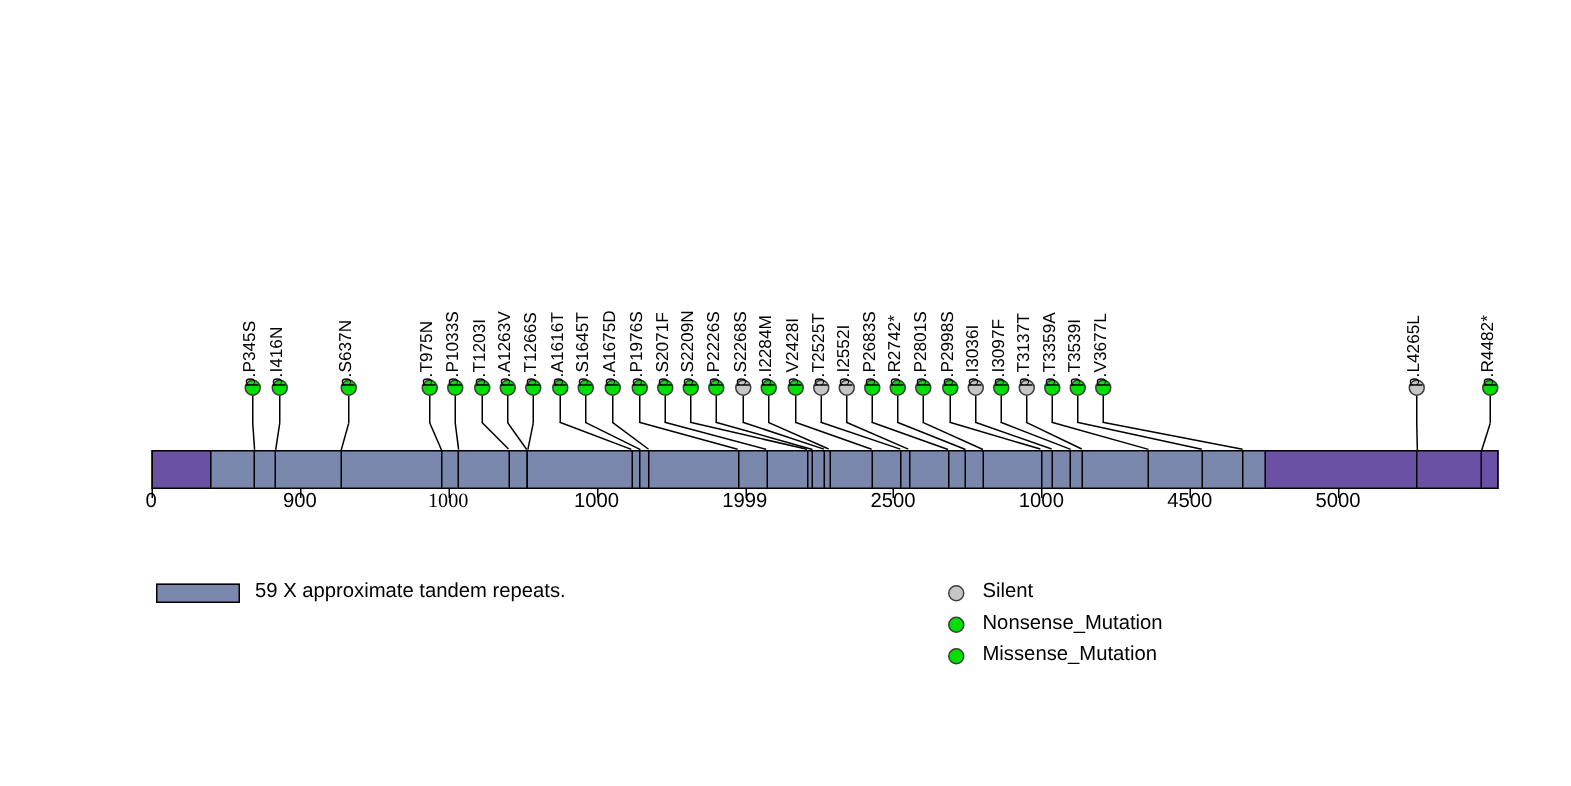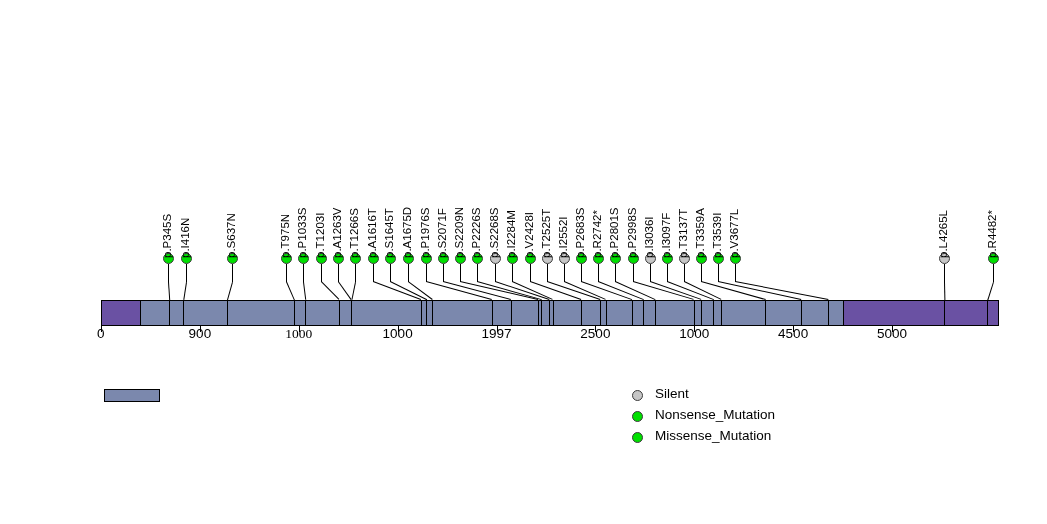--- a/index.html
+++ b/index.html
@@ -319,29 +319,30 @@
     </div>
     <div class="axis-tick" style="left: 101px; top: 326px; height: 6px;"></div>
     <div class="axis-label" style="left: 101px; top: 326px; transform: translateX(-4px);">0</div>
     <div class="axis-tick" style="left: 199.875px; top: 326px; height: 6px;"></div>
     <div class="axis-label" style="left: 199.875px; top: 326px;">900</div>
     <div class="axis-tick" style="left: 298.75px; top: 326px; height: 6px;"></div>
     <div class="axis-label" style="left: 298.75px; top: 326px; font-family: Liberation Serif, serif;">1000</div>
     <div class="axis-tick" style="left: 397.625px; top: 326px; height: 6px;"></div>
     <div class="axis-label" style="left: 397.625px; top: 326px;">1000</div>
     <div class="axis-tick" style="left: 496.5px; top: 326px; height: 6px;"></div>
-    <div class="axis-label" style="left: 496.5px; top: 326px;">1997</div>
+    <div class="axis-label" style="left: 496.5px; top: 326px;">1999</div>
     <div class="axis-tick" style="left: 595.375px; top: 326px; height: 6px;"></div>
     <div class="axis-label" style="left: 595.375px; top: 326px;">2500</div>
     <div class="axis-tick" style="left: 694.25px; top: 326px; height: 6px;"></div>
     <div class="axis-label" style="left: 694.25px; top: 326px;">1000</div>
     <div class="axis-tick" style="left: 793.125px; top: 326px; height: 6px;"></div>
     <div class="axis-label" style="left: 793.125px; top: 326px;">4500</div>
     <div class="axis-tick" style="left: 892px; top: 326px; height: 6px;"></div>
     <div class="axis-label" style="left: 892px; top: 326px;">5000</div>
     <div class="legend-swatch" style="left: 104px; top: 389px; background: rgb(123, 136, 173);"></div>
+    <div class="legend-text" style="left: 170px; top: 386px;">59 X approximate tandem repeats.</div>
     <div class="legend-dot" style="left: 632px; top: 390px; background: rgb(198, 198, 198);"></div>
     <div class="legend-text" style="left: 655px; top: 386px;">Silent</div>
     <div class="legend-dot" style="left: 632px; top: 411px; background: rgb(0, 224, 0);"></div>
     <div class="legend-text" style="left: 655px; top: 407px;">Nonsense_Mutation</div>
     <div class="legend-dot" style="left: 632px; top: 432px; background: rgb(0, 224, 0);"></div>
     <div class="legend-text" style="left: 655px; top: 428px;">Missense_Mutation</div>
   </div>
 
 </body></html>

